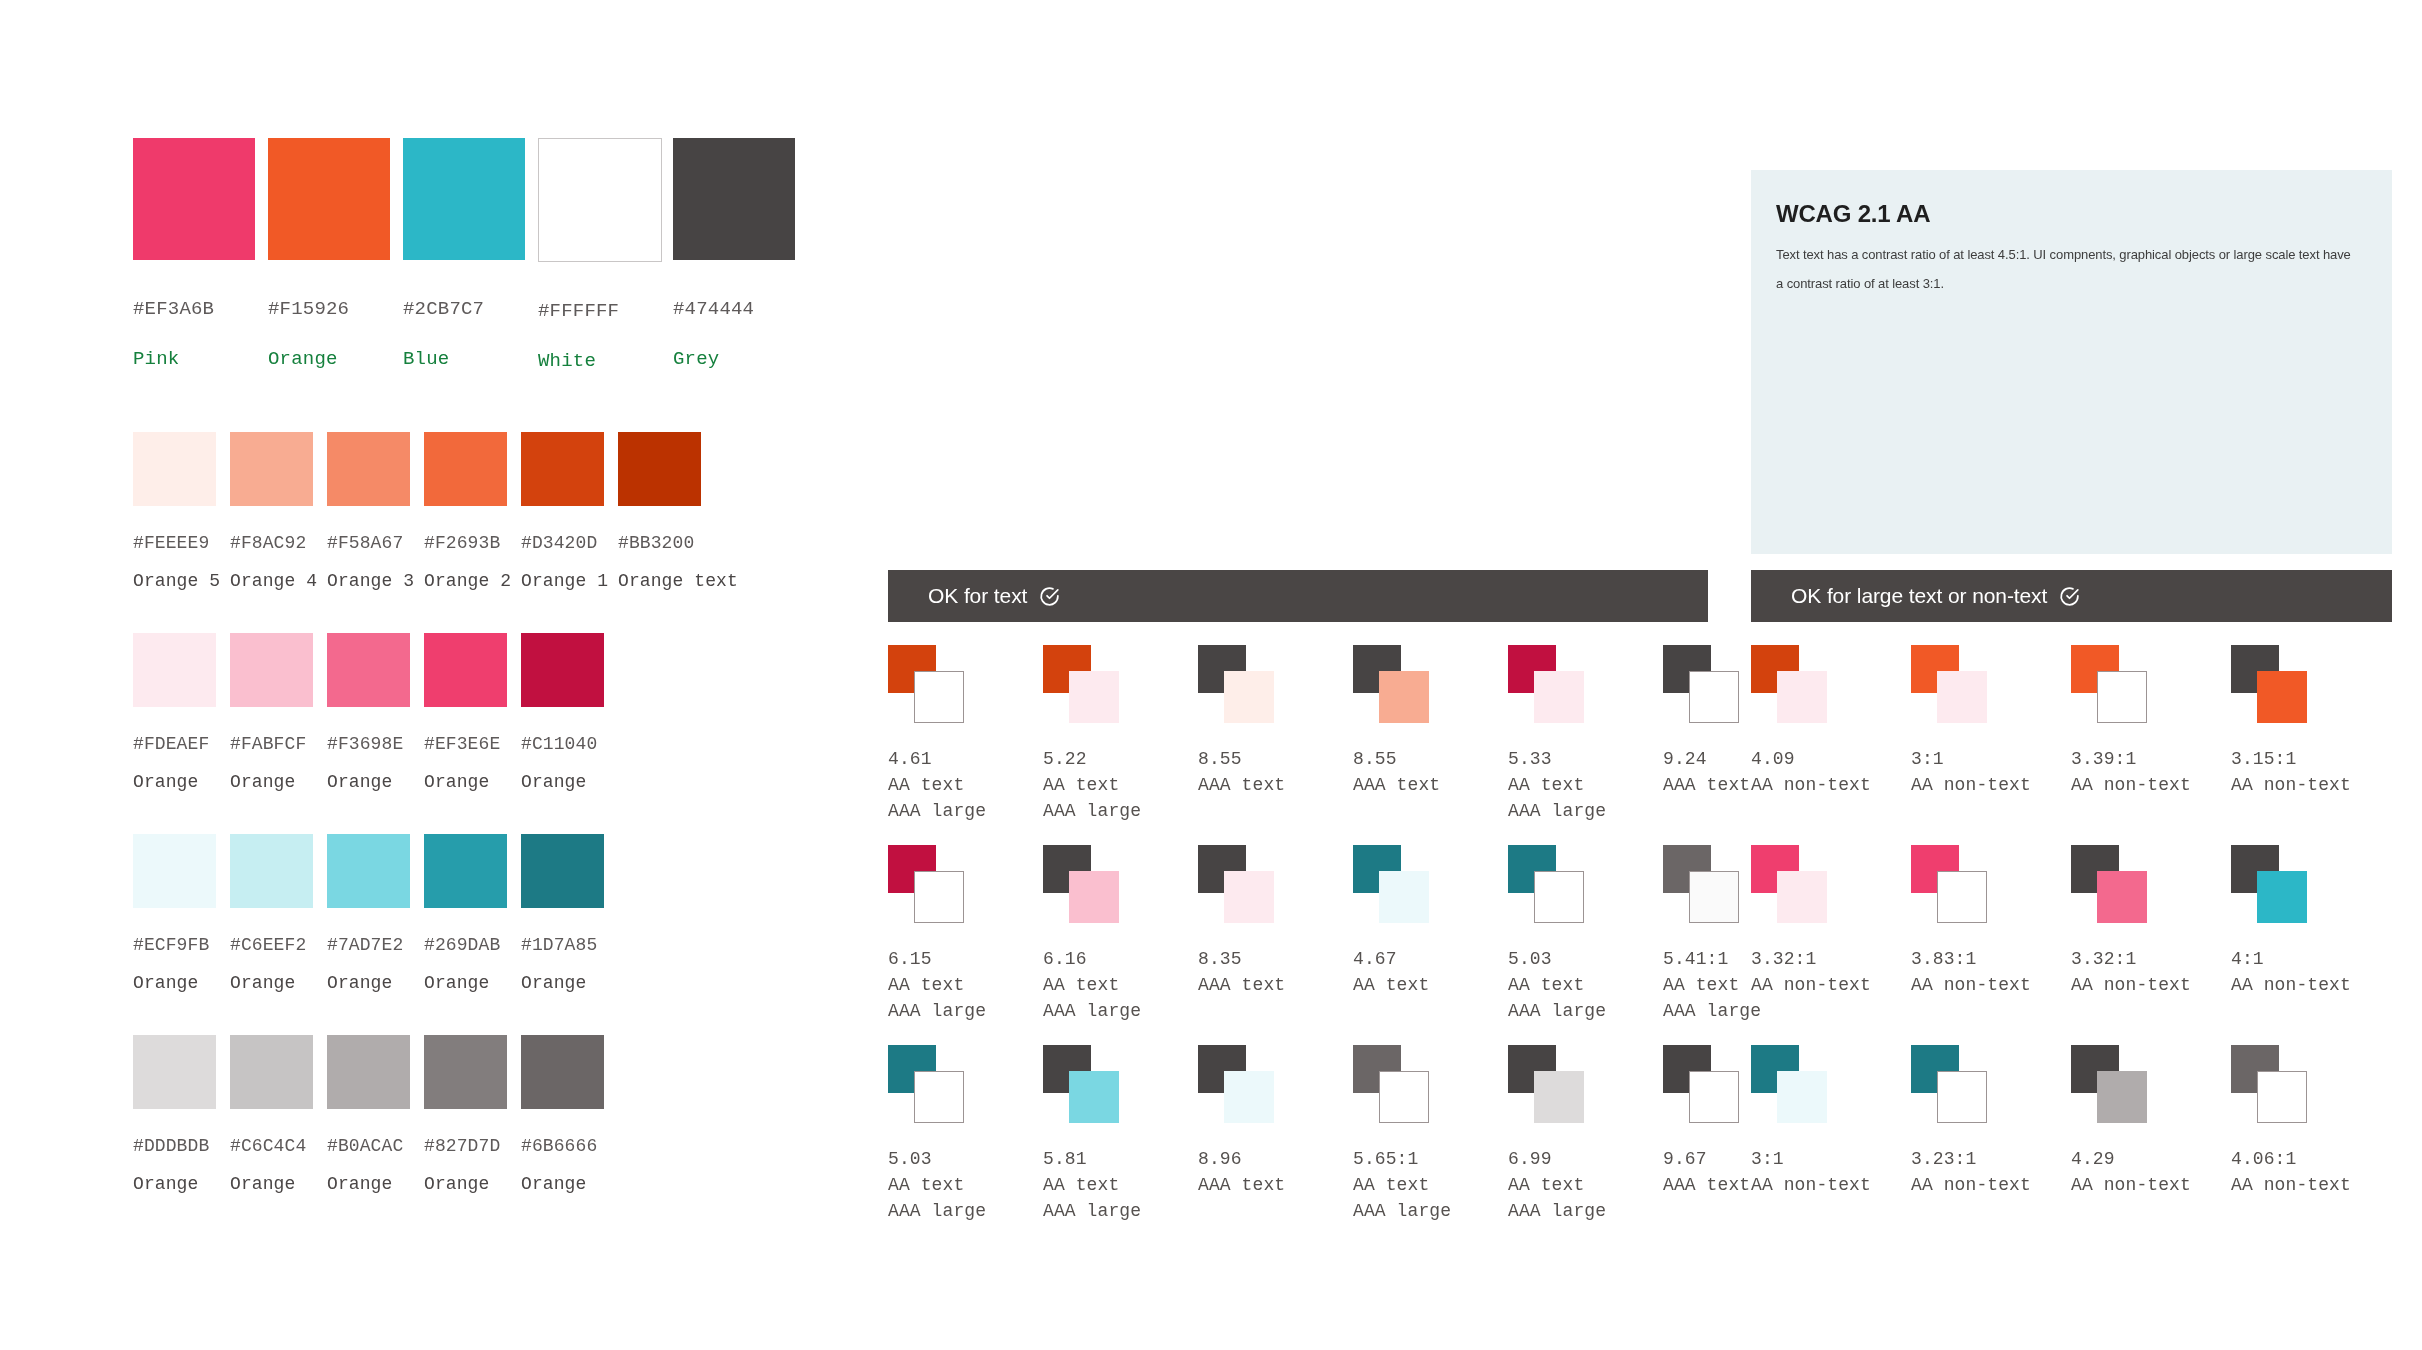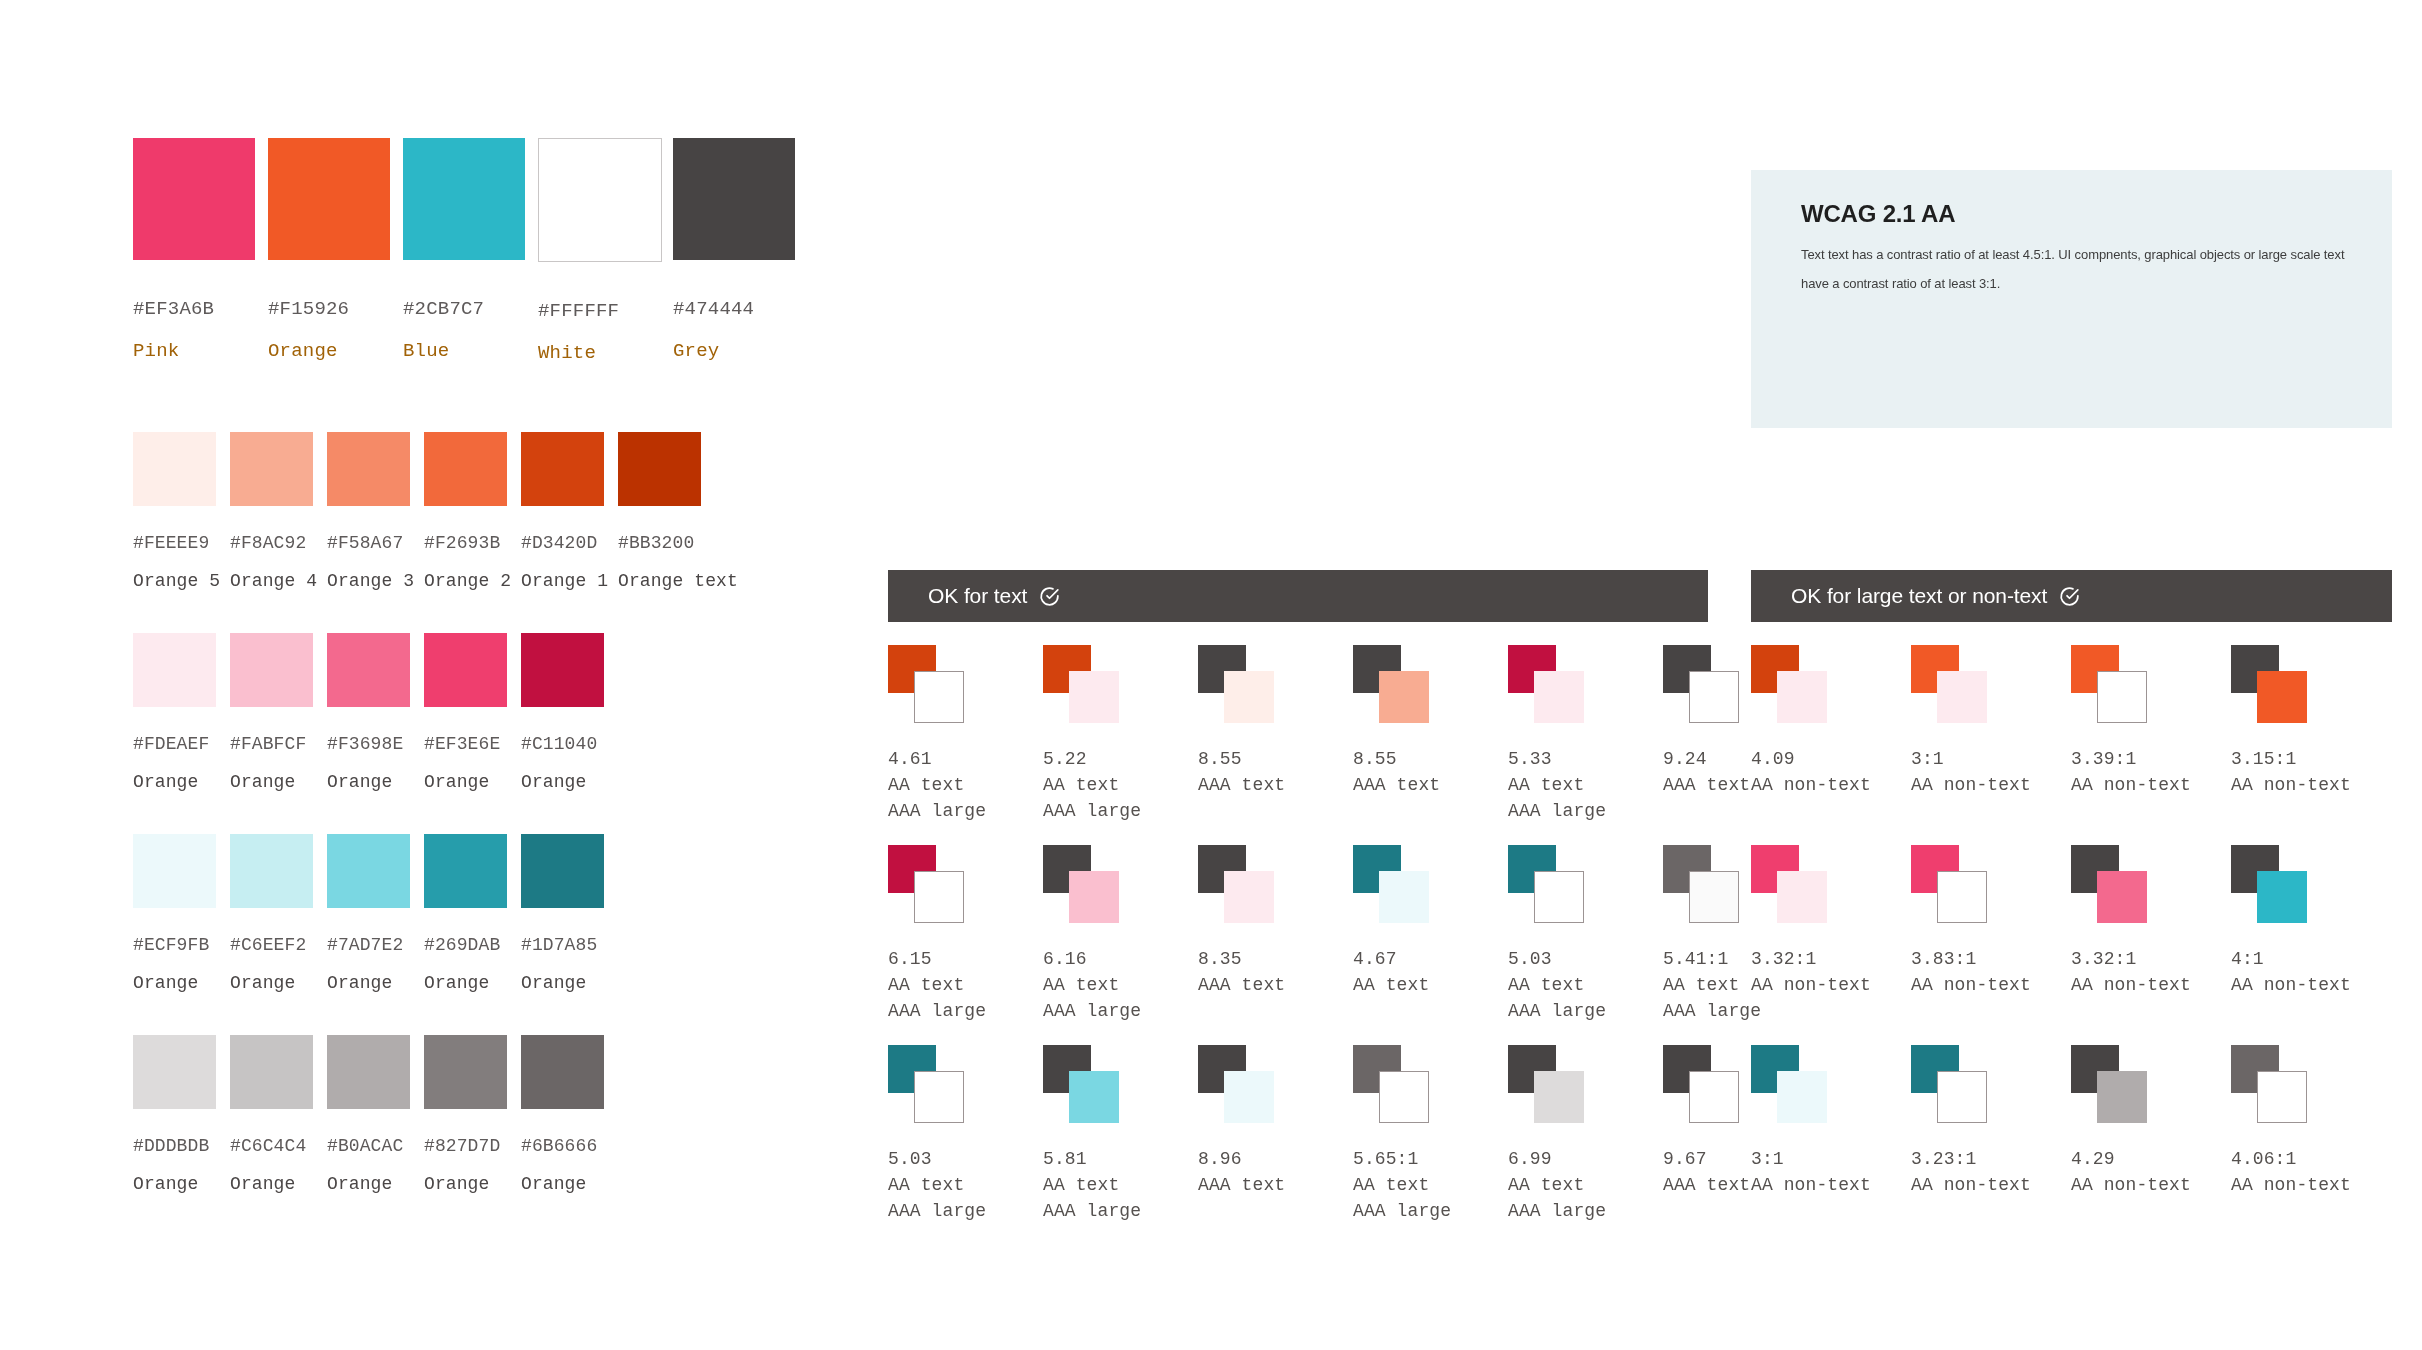--- a/index.html
+++ b/index.html
@@ -37,23 +37,23 @@
     height: 122px;
   }
   .primary-hex {
     margin-top: 38px;
     font-size: 19px;
     color: #5e5a5a;
     letter-spacing: .2px;
     white-space: nowrap;
   }
   .primary-name {
-    margin-top: 20px;
+    margin-top: 28px;
     font-size: 19px;
-    color: #a16207;
+    color: #15803d;
     letter-spacing: .2px;
     white-space: nowrap;
   }
 
   
   .ramp {
     position: absolute;
     left: 133px;
     display: flex;
     gap: 14px;
@@ -82,24 +82,24 @@
     white-space: nowrap;
     letter-spacing: .1px;
   }
 
   
   #wcag-card {
     position: absolute;
     left: 1751px;
     top: 170px;
     width: 641px;
-    height: 258px;
+    height: 384px;
     background: #e9f1f3;
     box-sizing: border-box;
-    padding: 30px 33px 0 50px;
+    padding: 30px 33px 0 25px;
   }
   #wcag-title {
     font-size: 24px;
     font-weight: bold;
     color: #1f1f1f;
     letter-spacing: -.2px;
     margin-bottom: 12px;
   }
   .wcag-p {
     font-size: 13px;

